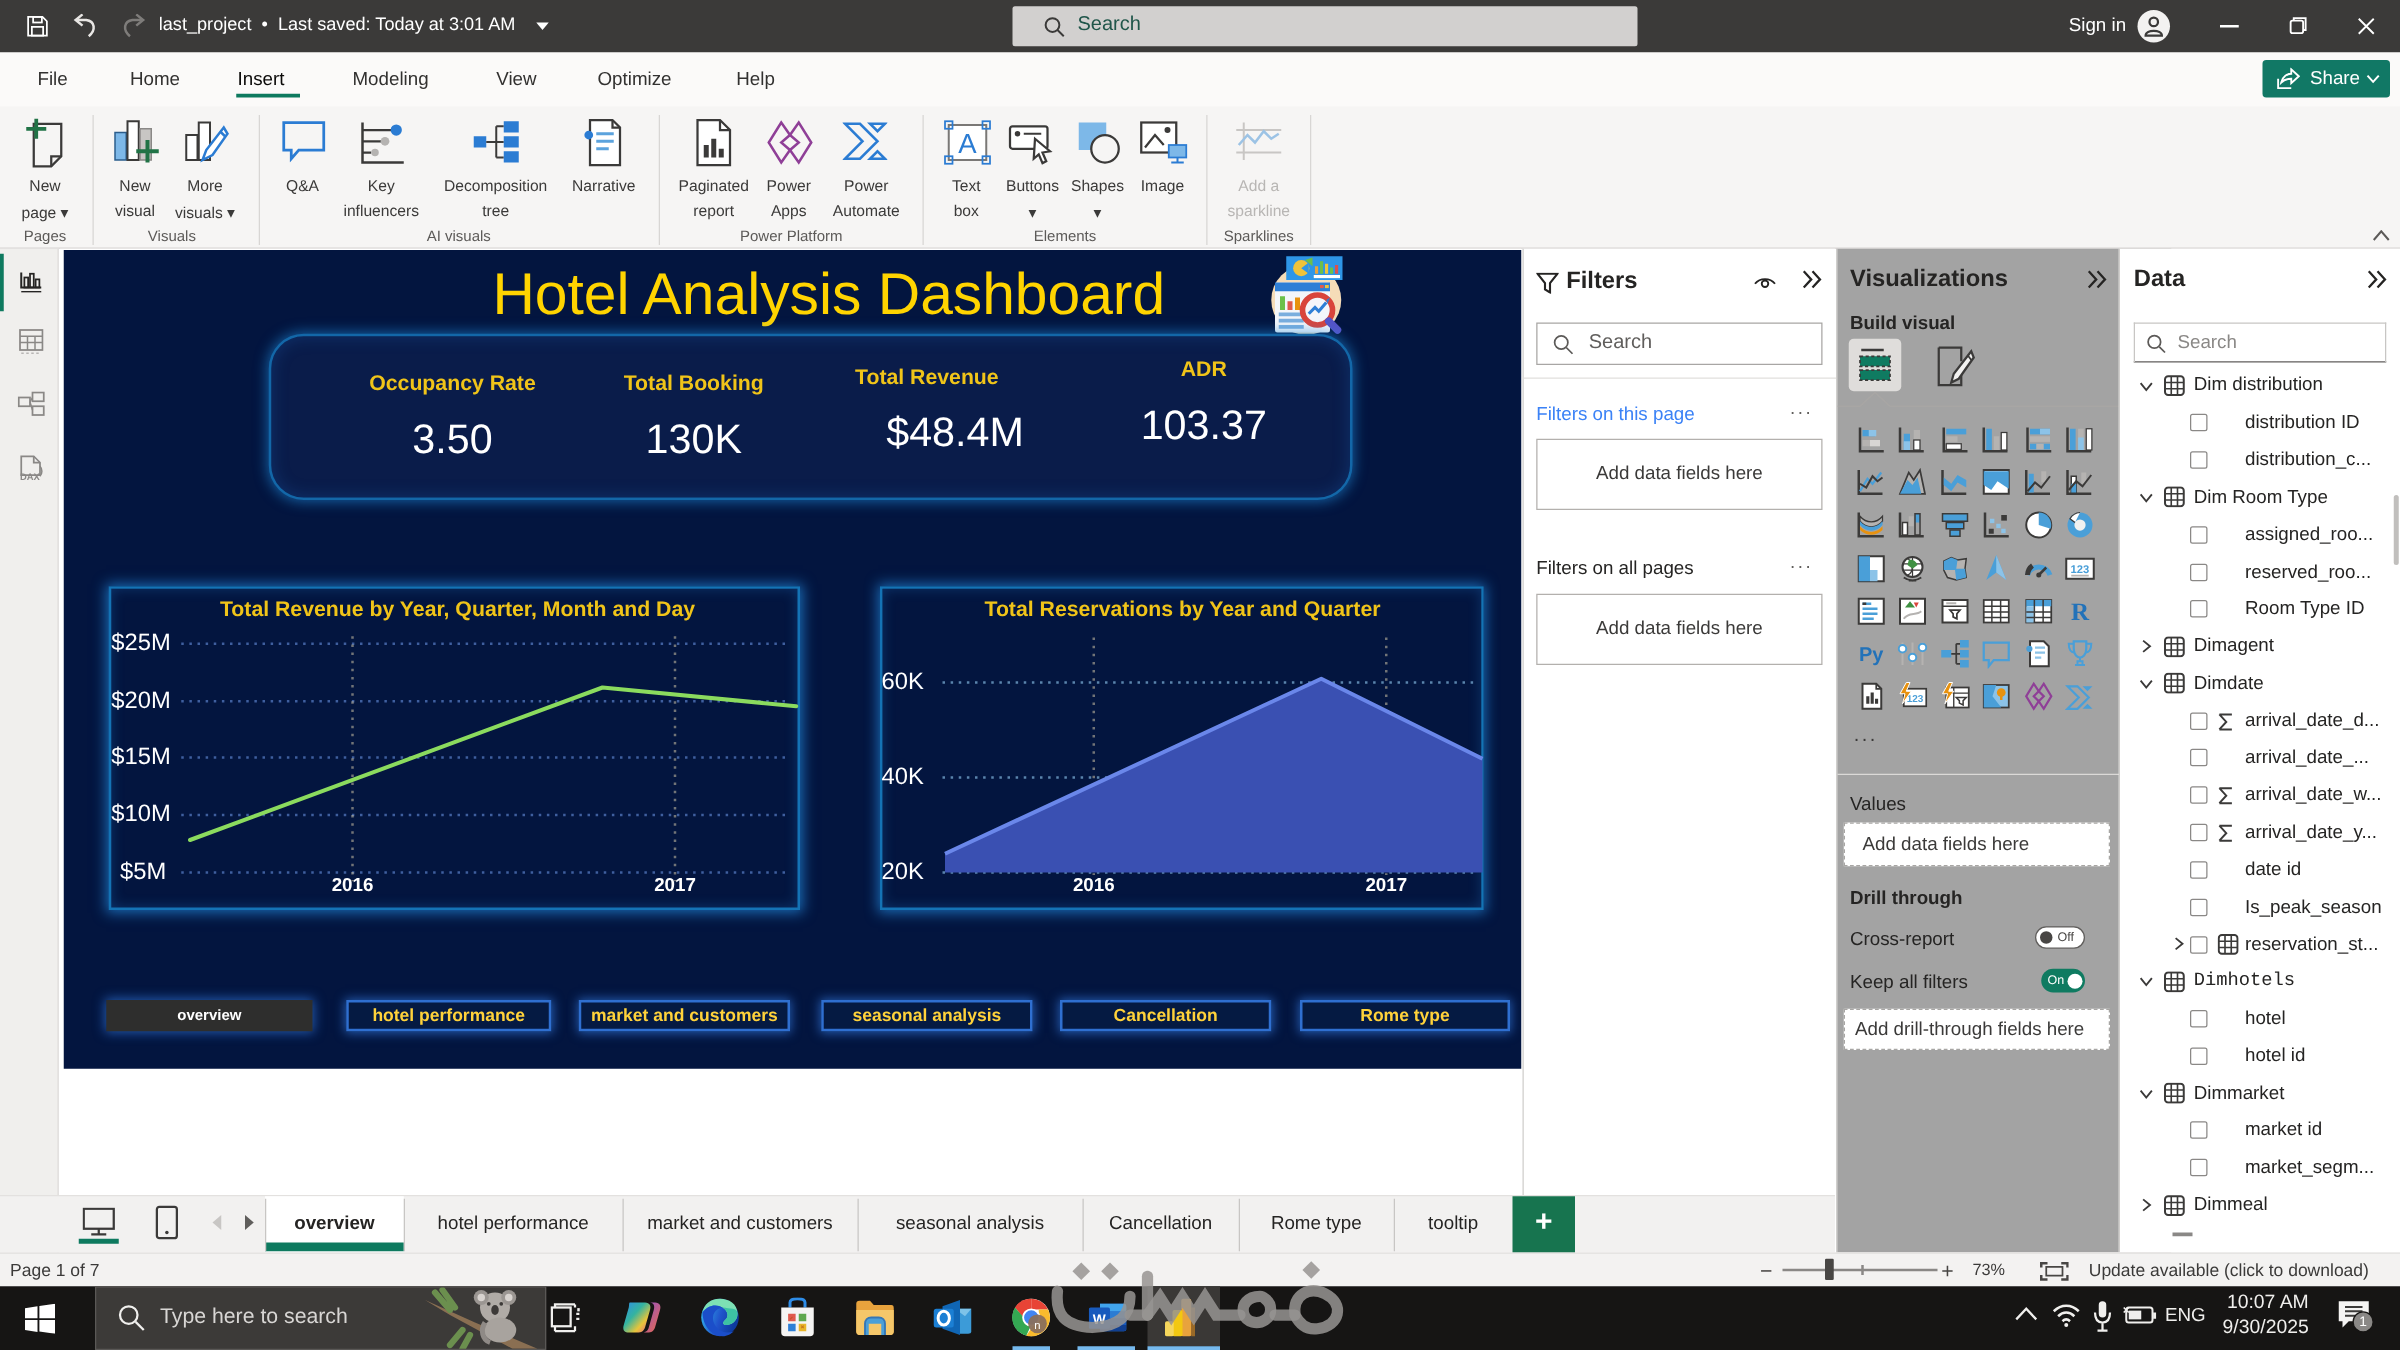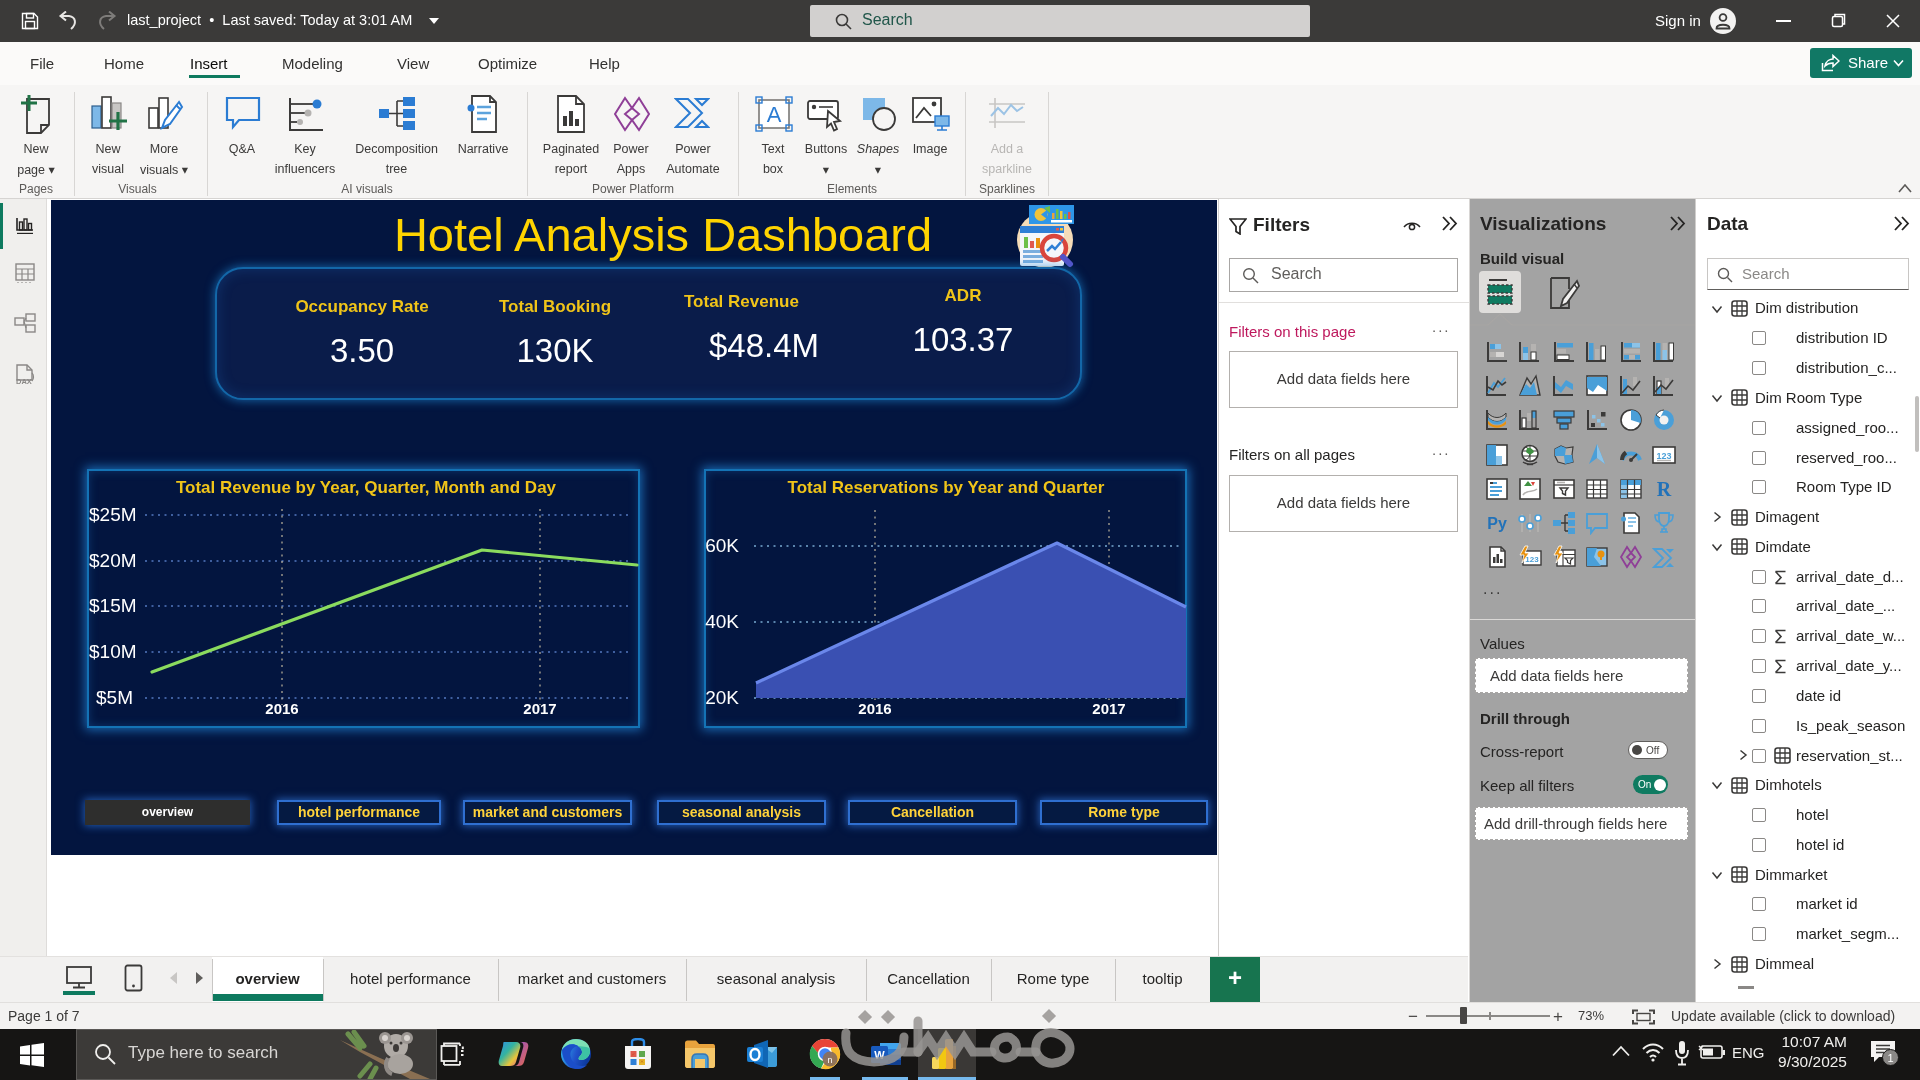--- a/index.html
+++ b/index.html
@@ -199,21 +199,21 @@
       <path d="M13 10 H27" stroke="#3b3a39" stroke-width="1.6"></path>
       <path d="M22 14 L34 24 L28 25 L31 32 L28 33.5 L25 26.5 L21 30 Z" fill="#fff" stroke="#3b3a39" stroke-width="1.8"></path>
     </svg>
     <div class="abs rlbl" style="left:790px;top:57px;width:72px;">Buttons</div>
     <div class="abs rlbl" style="left:790px;top:77px;width:72px;">▾</div>
 
     <svg class="abs" style="left:860px;top:11px" width="38" height="36" viewBox="0 0 38 36">
       <rect x="3" y="2" width="22" height="22" fill="#7db8e8"></rect>
       <circle cx="24" cy="23" r="11" fill="#f6f5f4" stroke="#3b3a39" stroke-width="1.8"></circle>
     </svg>
-    <div class="abs rlbl" style="left:842px;top:57px;width:72px;font-style:italic;">Shapes</div>
+    <div class="abs rlbl" style="left:842px;top:57px;width:72px;">Shapes</div>
     <div class="abs rlbl" style="left:842px;top:77px;width:72px;">▾</div>
 
     <svg class="abs" style="left:911px;top:11px" width="40" height="36" viewBox="0 0 40 36">
       <rect x="2" y="2" width="28" height="24" fill="#fff" stroke="#3b3a39" stroke-width="1.8"></rect>
       <circle cx="23" cy="8" r="2.4" fill="#3b3a39"></circle>
       <path d="M5 22 L13 12 L20 20" fill="none" stroke="#3b3a39" stroke-width="1.8"></path>
       <rect x="24" y="20" width="14" height="10" fill="#7db8e8" stroke="#2b7cd3" stroke-width="1.4"></rect>
       <path d="M31 30 V34 M26 34 H36" stroke="#2b7cd3" stroke-width="1.6"></path>
     </svg>
     <div class="abs rlbl" style="left:894px;top:57px;width:72px;">Image</div>
@@ -425,21 +425,21 @@
 
     <div class="abs" style="left:10px;top:59px;width:229px;height:34px;border:1px solid #a8a6a4;background:#fff;">
       <svg class="abs" style="left:12px;top:8px" width="17" height="17" viewBox="0 0 17 17">
         <circle cx="7" cy="7" r="5.3" fill="none" stroke="#5c5a58" stroke-width="1.4"></circle>
         <path d="M11 11 L16 16" stroke="#5c5a58" stroke-width="1.4"></path>
       </svg>
       <div class="abs" style="left:41px;top:6px;font-size:16px;color:#605e5c;">Search</div>
     </div>
     <div class="abs" style="left:0;top:103px;width:250px;height:1px;background:#e1dfdd;"></div>
 
-    <div class="abs" style="left:10px;top:124px;font-size:15px;color:#be185d;">Filters on this page</div>
+    <div class="abs" style="left:10px;top:124px;font-size:15px;color:#3b82f6;">Filters on this page</div>
     <div class="abs" style="left:213px;top:119px;font-size:15px;color:#605e5c;letter-spacing:2px;">...</div>
     <div class="abs" style="left:10px;top:152px;width:229px;height:57px;border:1px solid #b3b0ad;background:#fff;">
       <div class="abs" style="left:0;top:18px;width:227px;text-align:center;font-size:15px;color:#3b3a39;">Add data fields here</div>
     </div>
 
     <div class="abs" style="left:10px;top:247px;font-size:15px;color:#252423;">Filters on all pages</div>
     <div class="abs" style="left:213px;top:242px;font-size:15px;color:#605e5c;letter-spacing:2px;">...</div>
     <div class="abs" style="left:10px;top:276px;width:229px;height:57px;border:1px solid #b3b0ad;background:#fff;">
       <div class="abs" style="left:0;top:18px;width:227px;text-align:center;font-size:15px;color:#3b3a39;">Add data fields here</div>
     </div>
@@ -808,21 +808,21 @@
         <path d="M1 6 H16 M1 11 H16 M6 1 V16 M11 1 V16" stroke="#3b3a39" stroke-width="1.3"></path>
       </svg>
     <div class="fld" style="left:100px;top:548px;">reservation_st...</div>
     <svg class="abs" style="left:15px;top:580px" width="12" height="12" viewBox="0 0 12 12">
         <path d="M1.5 3.5 L6 9 L10.5 3.5" fill="none" stroke="#3b3a39" stroke-width="1.5"></path>
       </svg>
     <svg class="abs" style="left:35px;top:578px" width="17" height="17" viewBox="0 0 17 17">
         <rect x="1" y="1" width="15" height="15" rx="2.5" fill="none" stroke="#3b3a39" stroke-width="1.6"></rect>
         <path d="M1 6 H16 M1 11 H16 M6 1 V16 M11 1 V16" stroke="#3b3a39" stroke-width="1.3"></path>
       </svg>
-    <div class="fld" style="left:59px;top:577px;">Dimhotels</div>
+    <div class="fld" style="left:59px;top:577px;font-family:Liberation Mono, monospace;">Dimhotels</div>
     <div class="cbx" style="left:56px;top:609px;"></div>
     <div class="fld" style="left:100px;top:607px;">hotel</div>
     <div class="cbx" style="left:56px;top:639px;"></div>
     <div class="fld" style="left:100px;top:637px;">hotel id</div>
     <svg class="abs" style="left:15px;top:670px" width="12" height="12" viewBox="0 0 12 12">
         <path d="M1.5 3.5 L6 9 L10.5 3.5" fill="none" stroke="#3b3a39" stroke-width="1.5"></path>
       </svg>
     <svg class="abs" style="left:35px;top:667px" width="17" height="17" viewBox="0 0 17 17">
         <rect x="1" y="1" width="15" height="15" rx="2.5" fill="none" stroke="#3b3a39" stroke-width="1.6"></rect>
         <path d="M1 6 H16 M1 11 H16 M6 1 V16 M11 1 V16" stroke="#3b3a39" stroke-width="1.3"></path>

